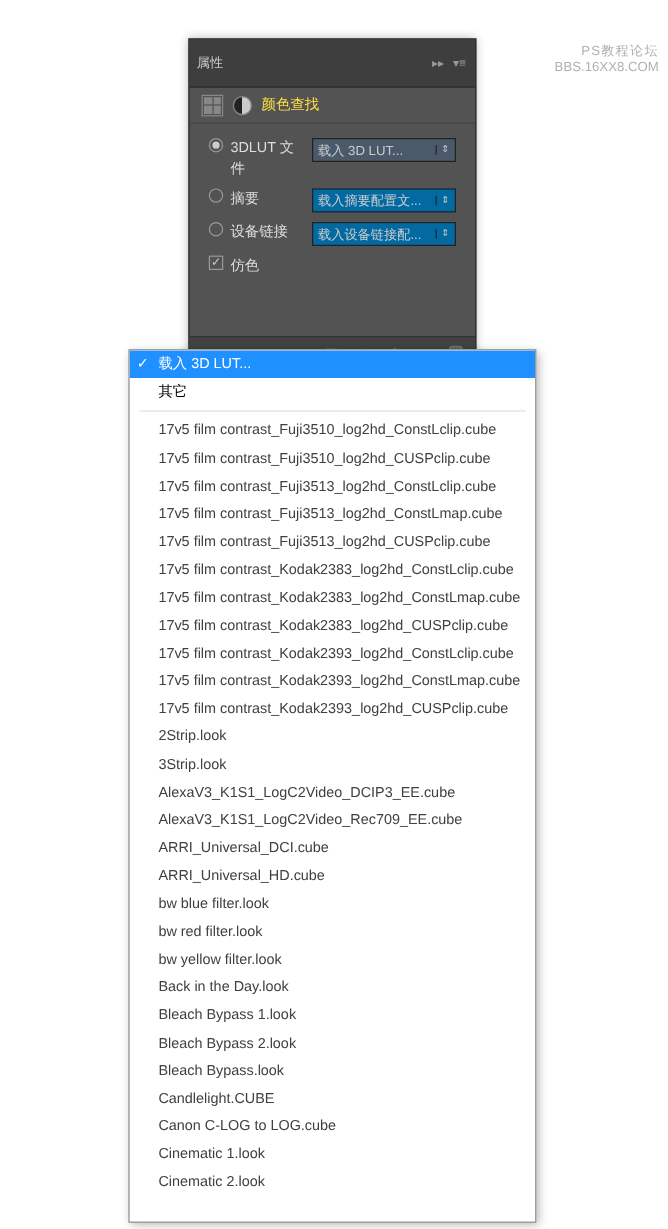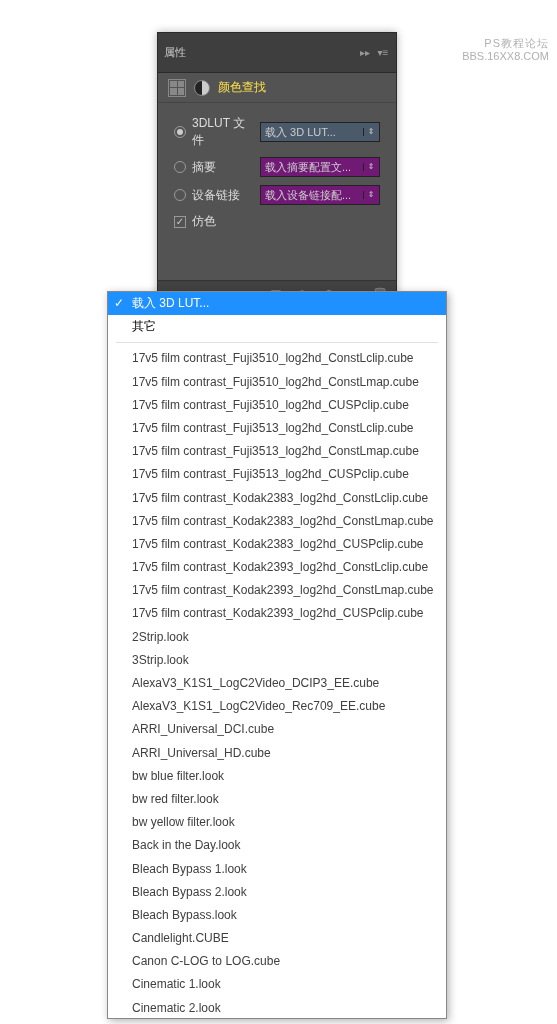--- a/index.html
+++ b/index.html
@@ -88,21 +88,20 @@
     .subheader-label {
       color: #fde047;
       font-size: 12px;
     }
     
     .panel-body {
       padding: 12px 16px;
     }
     .row {
       display: flex;
-      align-items: center;
       margin-bottom: 8px;
       gap: 6px;
     }
     .radio {
       width: 12px;
       height: 12px;
       border-radius: 50%;
       border: 1px solid #999;
       display: flex;
       align-items: center;
@@ -127,21 +126,21 @@
       font-size: 10px;
       color: #ccc;
     }
     .row-label {
       color: #ddd;
       font-size: 12px;
       width: 62px;
       flex-shrink: 0;
     }
     .dropdown {
-      background: #701a75;
+      background: #0369a1;
       border: 1px solid #222;
       height: 20px;
       display: flex;
       align-items: center;
       padding: 0 4px;
       flex: 1;
       color: #ccc;
       font-size: 11px;
       position: relative;
     }
@@ -306,21 +305,20 @@
   </div>
 </div>
 
 <div class="dropdown-list">
   <div class="list-inner">
     <div class="list-item selected">载入 3D LUT...</div>
     <div class="list-item header">其它</div>
     <div class="list-separator"></div>
     <div id="list-items">
         <div class="list-item">17v5 film contrast_Fuji3510_log2hd_ConstLclip.cube</div>
-        <div class="list-item">17v5 film contrast_Fuji3510_log2hd_ConstLmap.cube</div>
         <div class="list-item">17v5 film contrast_Fuji3510_log2hd_CUSPclip.cube</div>
         <div class="list-item">17v5 film contrast_Fuji3513_log2hd_ConstLclip.cube</div>
         <div class="list-item">17v5 film contrast_Fuji3513_log2hd_ConstLmap.cube</div>
         <div class="list-item">17v5 film contrast_Fuji3513_log2hd_CUSPclip.cube</div>
         <div class="list-item">17v5 film contrast_Kodak2383_log2hd_ConstLclip.cube</div>
         <div class="list-item">17v5 film contrast_Kodak2383_log2hd_ConstLmap.cube</div>
         <div class="list-item">17v5 film contrast_Kodak2383_log2hd_CUSPclip.cube</div>
         <div class="list-item">17v5 film contrast_Kodak2393_log2hd_ConstLclip.cube</div>
         <div class="list-item">17v5 film contrast_Kodak2393_log2hd_ConstLmap.cube</div>
         <div class="list-item">17v5 film contrast_Kodak2393_log2hd_CUSPclip.cube</div>

